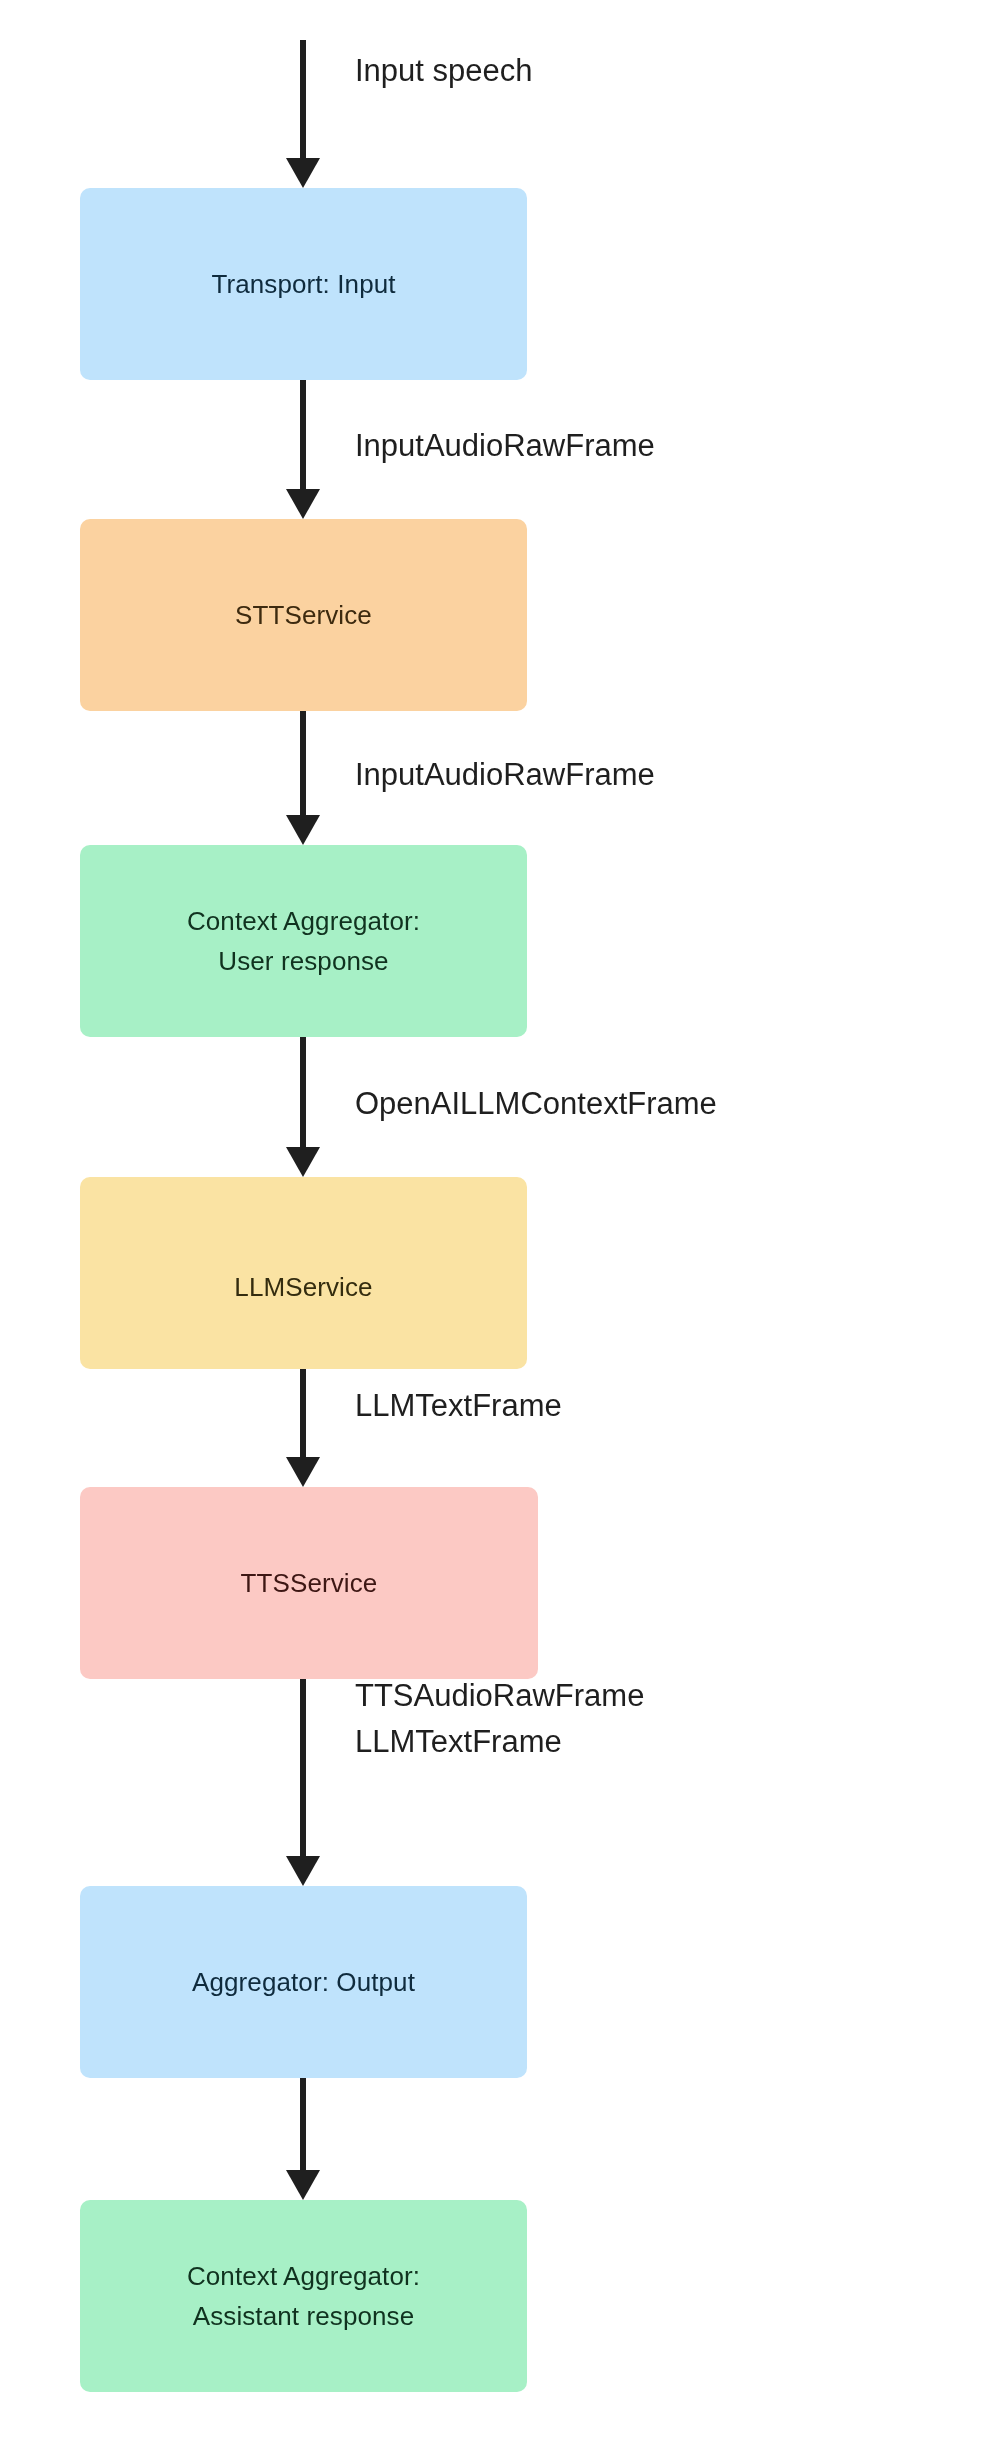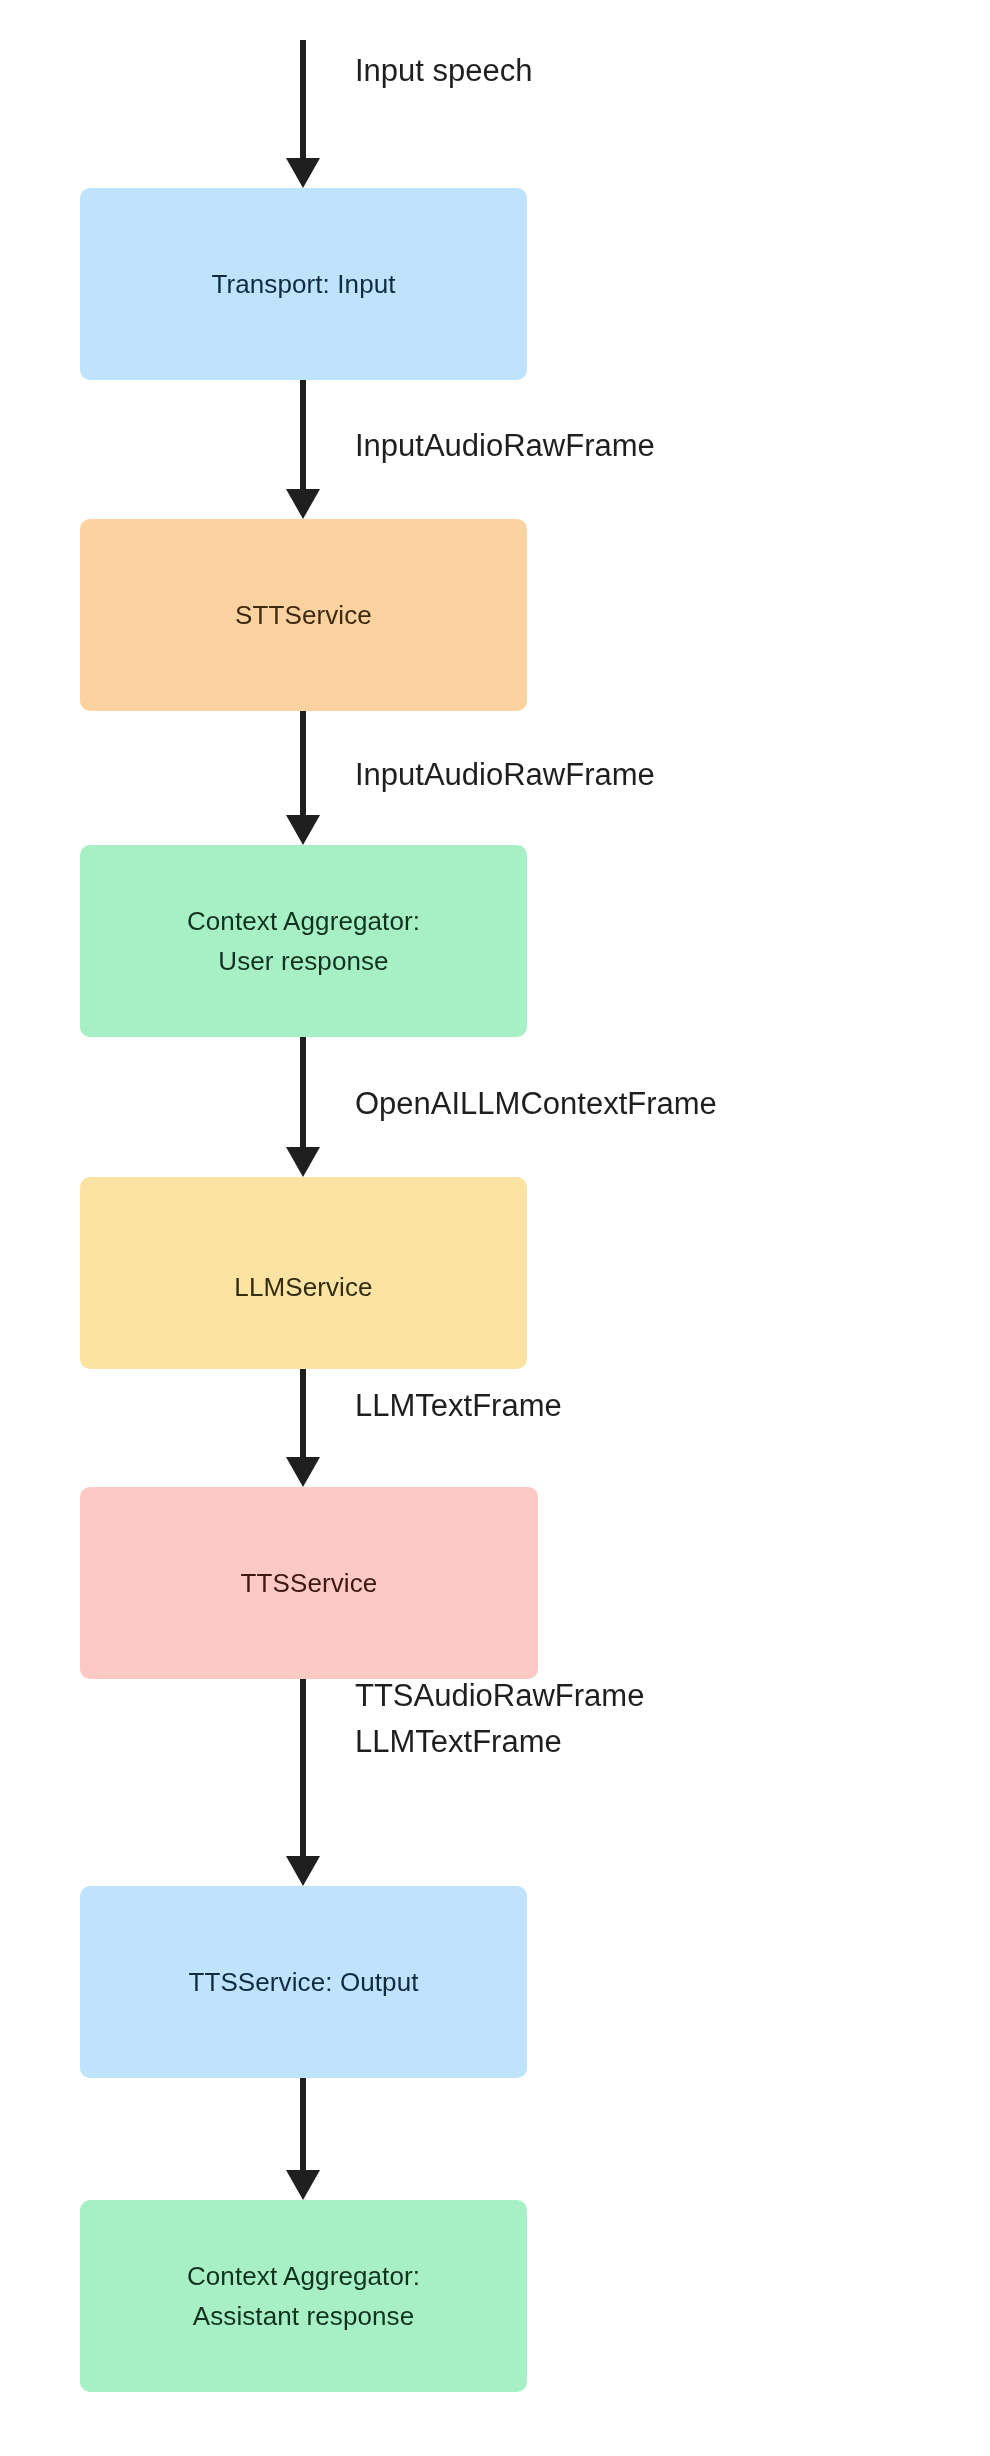--- a/index.html
+++ b/index.html
@@ -124,19 +124,19 @@
       <div class="node-label" style="color: rgb(16, 50, 31);">Context Aggregator:
 User response</div>
     </div>
     <div class="node" style="left: 80px; top: 1177px; width: 447px; height: 192px; background: rgb(250, 227, 163);">
       <div class="node-label" style="color: rgb(51, 44, 15); margin-top: 28px;">LLMService</div>
     </div>
     <div class="node" style="left: 80px; top: 1487px; width: 458px; height: 192px; background: rgb(252, 201, 196);">
       <div class="node-label" style="color: rgb(61, 23, 20);">TTSService</div>
     </div>
     <div class="node" style="left: 80px; top: 1886px; width: 447px; height: 192px; background: rgb(191, 227, 252);">
-      <div class="node-label" style="color: rgb(15, 43, 61);">TTSService: Output</div>
+      <div class="node-label" style="color: rgb(15, 43, 61);">Aggregator: Output</div>
     </div>
     <div class="node" style="left: 80px; top: 2200px; width: 447px; height: 192px; background: rgb(167, 240, 198);">
       <div class="node-label" style="color: rgb(16, 50, 31);">Context Aggregator:
 Assistant response</div>
     </div>
   </div>
 
 </body></html>

